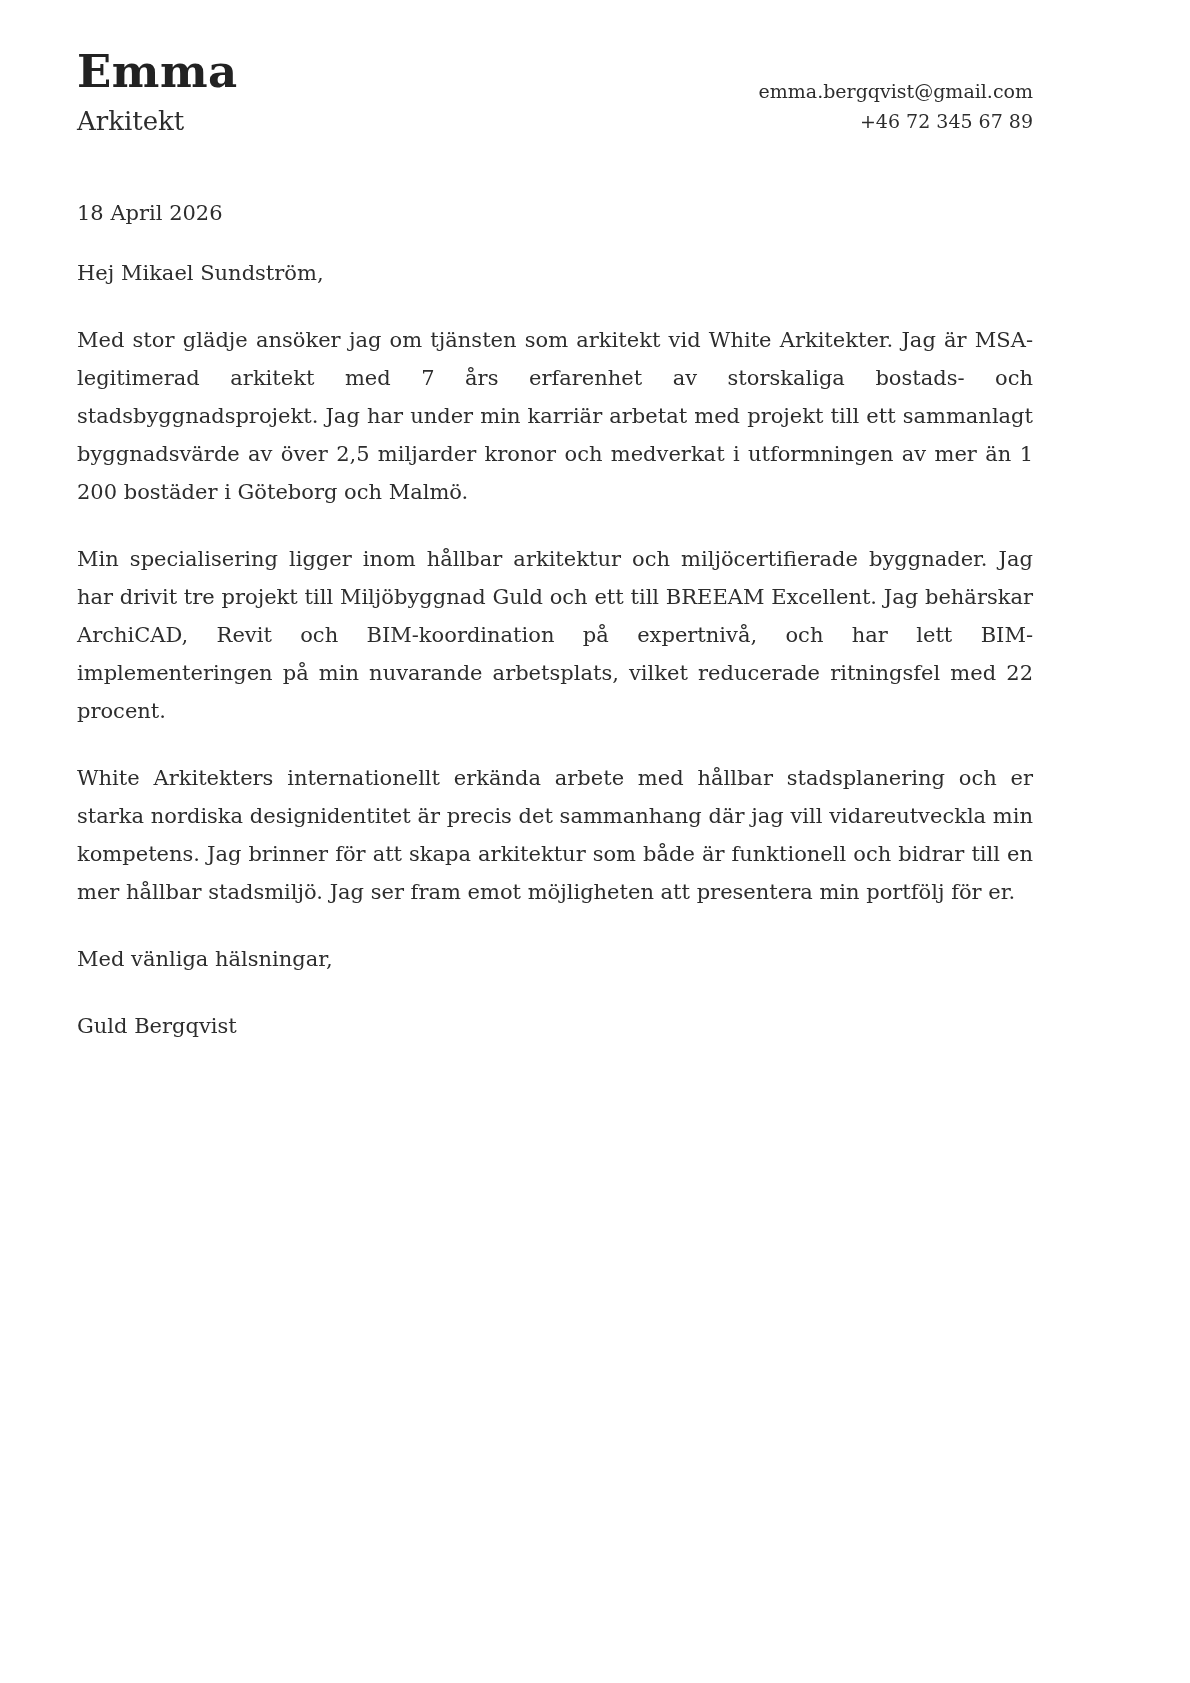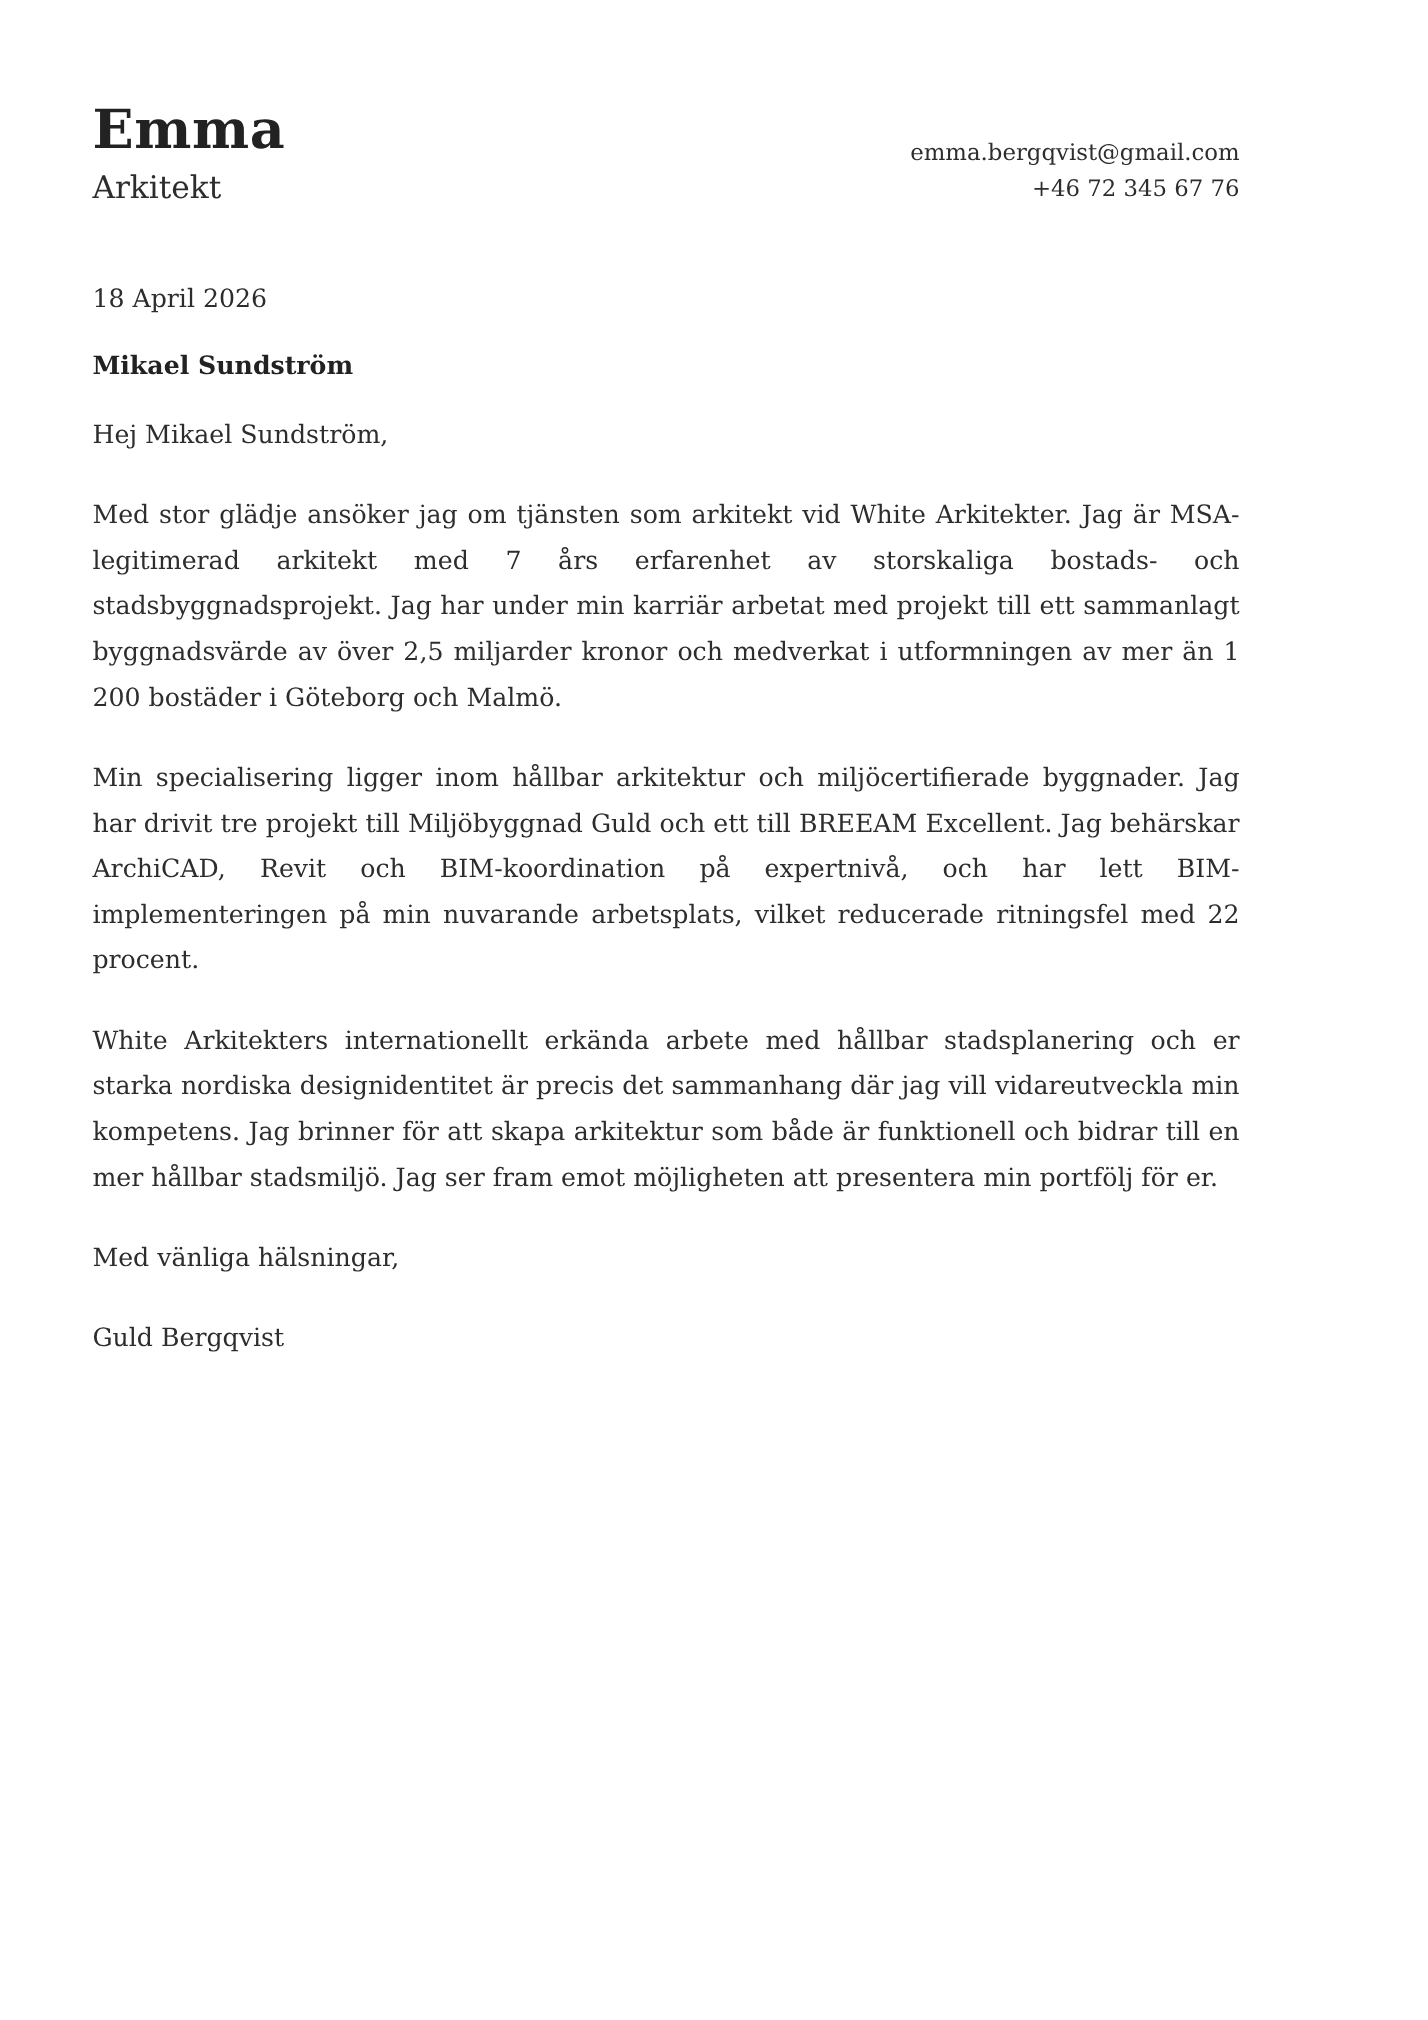--- a/index.html
+++ b/index.html
@@ -6,21 +6,21 @@
     margin: 0;
     padding: 0;
     background: #ffffff;
   }
   .page {
     position: relative;
     width: 1190px;
     height: 1683px;
     background: #ffffff;
     box-sizing: border-box;
-    padding: 80px 157px 0 77px;
+    padding: 44px 157px 0 77px;
     font-family: "DejaVu Serif", "Liberation Serif", serif;
     color: #2d2d2d;
   }
   .header {
     display: flex;
     justify-content: space-between;
     align-items: flex-end;
   }
   .identity .name {
     font-size: 45px;
@@ -78,28 +78,27 @@
 
   <div class="header">
     <div class="identity">
       <div class="name">
         <div>Emma</div>
       </div>
       <div class="role">Arkitekt</div>
     </div>
     <div class="contact">
       <div>emma.bergqvist@gmail.com</div>
-      <div>+46 72 345 67 76</div>
+      <div>+46 72 345 67 89</div>
     </div>
   </div>
 
   <div class="date">18 April 2026</div>
 
   <div class="recipient">
-    <div class="recipient-name">Mikael Sundström</div>
   </div>
 
   <div class="body">
     <p class="single">Hej Mikael Sundström,</p>
     <p class="justified">Med stor glädje ansöker jag om tjänsten som arkitekt vid White Arkitekter. Jag är MSA-legitimerad arkitekt med 7 års erfarenhet av storskaliga bostads- och stadsbyggnadsprojekt. Jag har under min karriär arbetat med projekt till ett sammanlagt byggnadsvärde av över 2,5 miljarder kronor och medverkat i utformningen av mer än 1 200 bostäder i Göteborg och Malmö.</p>
     <p class="justified">Min specialisering ligger inom hållbar arkitektur och miljöcertifierade byggnader. Jag har drivit tre projekt till Miljöbyggnad Guld och ett till BREEAM Excellent. Jag behärskar ArchiCAD, Revit och BIM-koordination på expertnivå, och har lett BIM-implementeringen på min nuvarande arbetsplats, vilket reducerade ritningsfel med 22 procent.</p>
     <p class="justified">White Arkitekters internationellt erkända arbete med hållbar stadsplanering och er starka nordiska designidentitet är precis det sammanhang där jag vill vidareutveckla min kompetens. Jag brinner för att skapa arkitektur som både är funktionell och bidrar till en mer hållbar stadsmiljö. Jag ser fram emot möjligheten att presentera min portfölj för er.</p>
     <p class="single">Med vänliga hälsningar,</p>
     <p class="single">Guld Bergqvist</p>
   </div>

